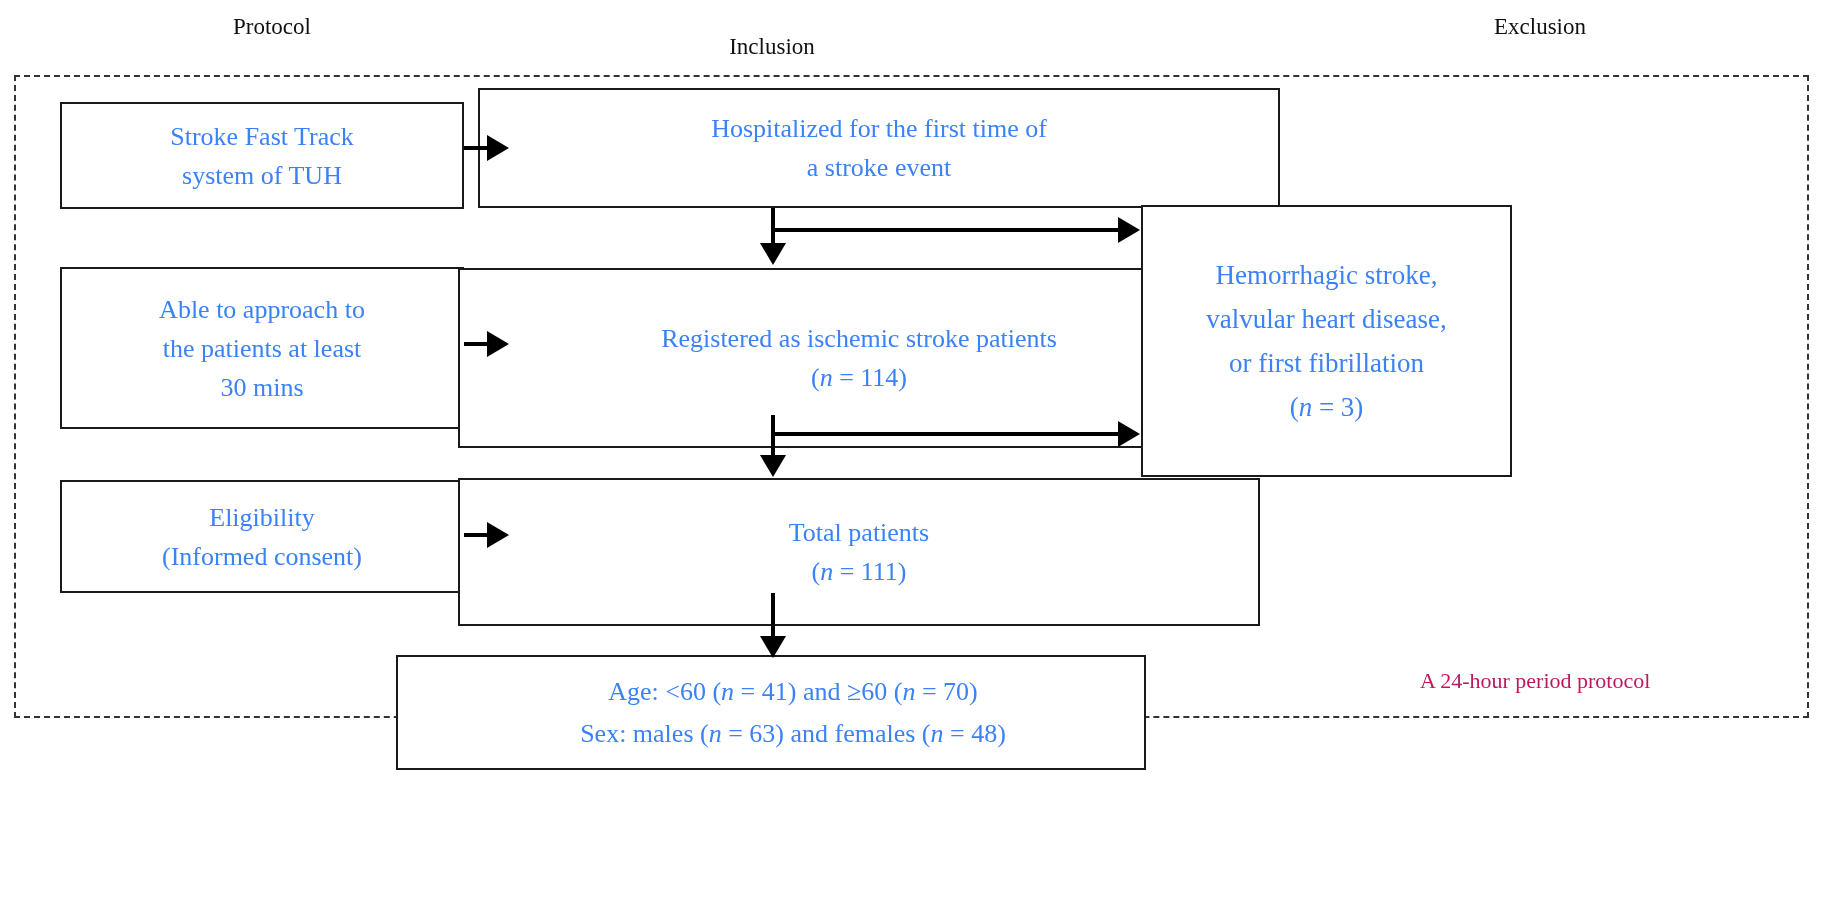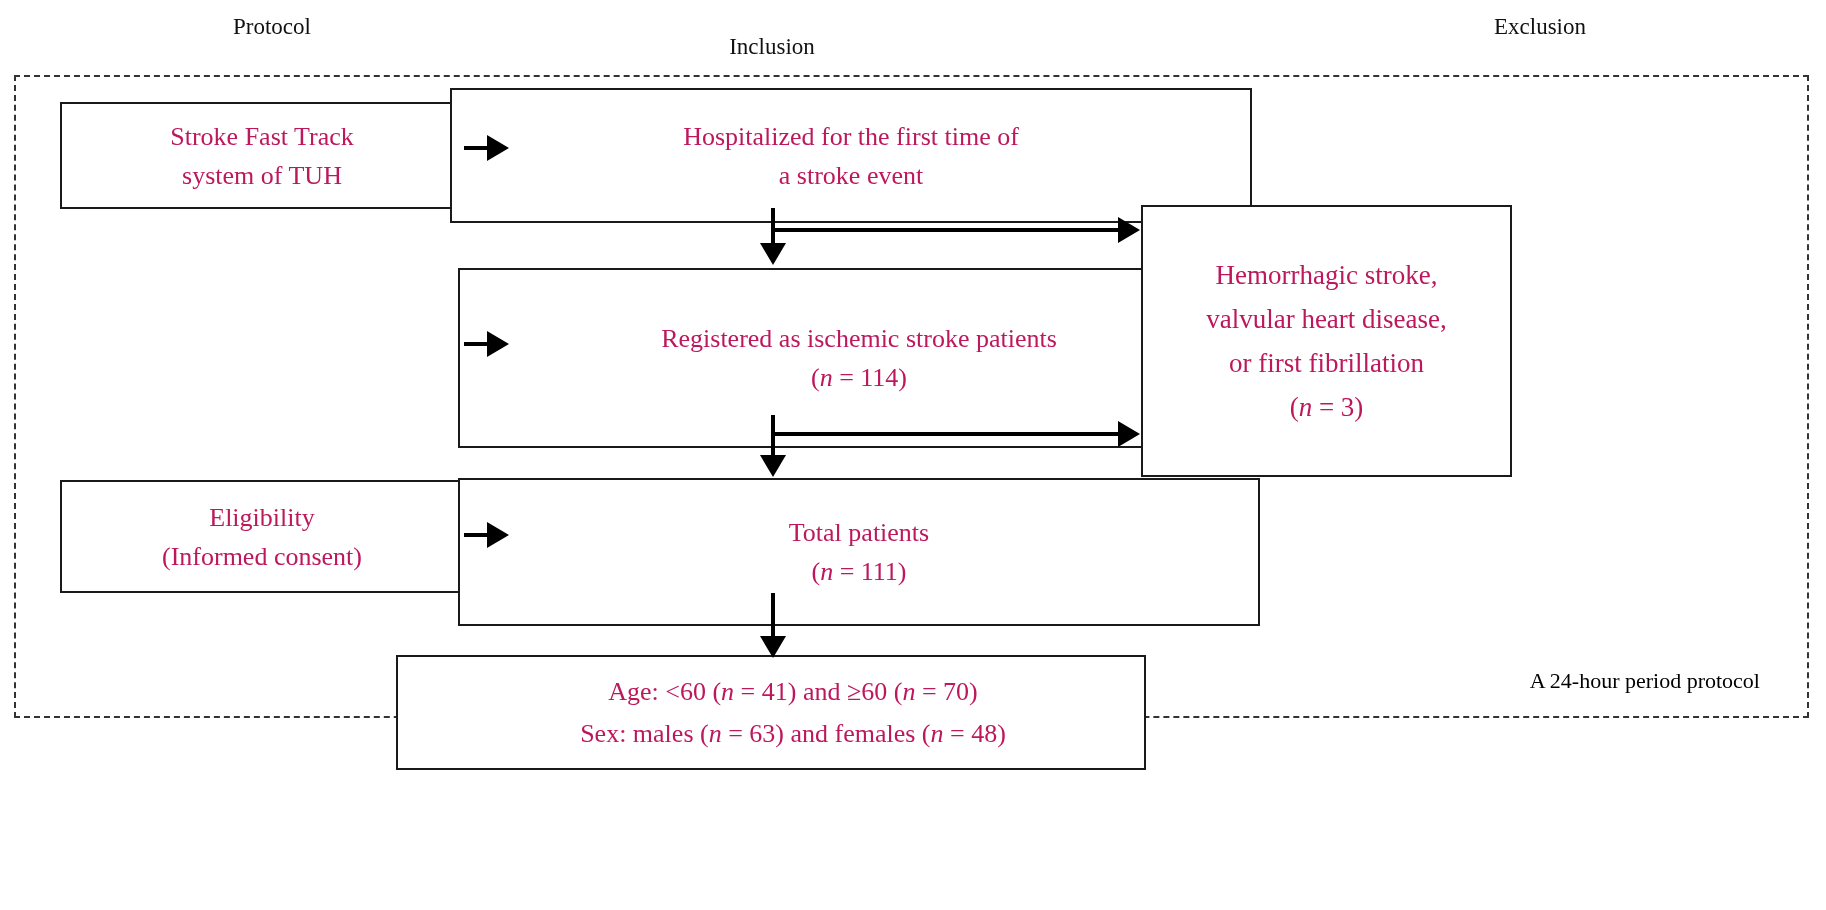--- a/index.html
+++ b/index.html
@@ -50,31 +50,31 @@
     position: absolute;
     box-sizing: border-box;
     border: 2px solid #1a1a1a;
     background: #ffffff;
     display: flex;
     align-items: center;
     justify-content: center;
     text-align: center;
     font-size: 26px;
     line-height: 39px;
-    color: #be185d;
+    color: #3b82f6;
   }
   .box .inner { padding: 0 10px; }
 
   
   #box-sft       { left: 60px;  top: 102px; width: 404px; height: 107px; }
   #box-approach  { left: 60px;  top: 267px; width: 404px; height: 162px; }
   #box-elig      { left: 60px;  top: 480px; width: 404px; height: 113px; }
 
   
-  #box-hosp      { left: 450px; top: 88px;  width: 802px; height: 135px; }
+  #box-hosp      { left: 478px; top: 88px;  width: 802px; height: 120px; }
   #box-registered{ left: 458px; top: 268px; width: 802px; height: 180px; }
   #box-total     { left: 458px; top: 478px; width: 802px; height: 148px; }
 
   
   #box-excluded  { left: 1141px; top: 205px; width: 371px; height: 272px;
                    font-size: 27px; line-height: 44px; }
 
   
   #box-outcome   { left: 396px; top: 655px; width: 750px; height: 115px;
                    line-height: 42px; padding-left: 44px; }
@@ -132,45 +132,52 @@
   
   #v3-line { left: 771px; top: 593px; height: 45px; }
   #v3-head { left: 760px; top: 636px; }
 
   
   #period-caption {
     position: absolute;
     left: 1420px;
     top: 668px;
     width: 340px;
-    text-align: right;
+    text-align: left;
     font-size: 22px;
     line-height: 26px;
     white-space: nowrap;
-    color: #000000;
+    color: #be185d;
   }
 </style>
 </head>
 <body>
 
 <div id="canvas">
 
   <div class="col-header" id="hdr-protocol">Protocol</div>
   <div class="col-header" id="hdr-inclusion">Inclusion</div>
   <div class="col-header" id="hdr-exclusion">Exclusion</div>
 
   <div id="dashed-region"></div>
 
   <div class="box" id="box-sft">
     <div class="inner">
       <div>Stroke Fast Track</div>
       <div>system of TUH</div>
     </div>
   </div>
 
+  <div class="box" id="box-approach">
+    <div class="inner">
+      <div>Able to approach to</div>
+      <div>the patients at least</div>
+      <div>30 mins</div>
+    </div>
+  </div>
 
   <div class="box" id="box-elig">
     <div class="inner">
       <div>Eligibility</div>
       <div>(Informed consent)</div>
     </div>
   </div>
 
   <div class="box" id="box-hosp">
     <div class="inner">

